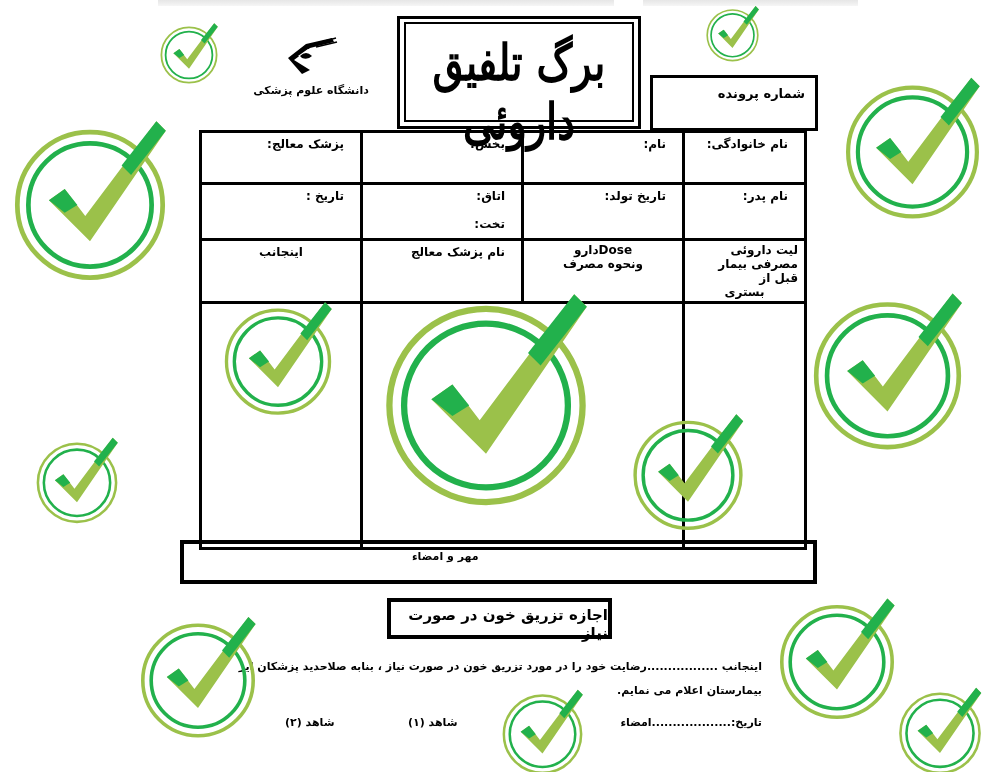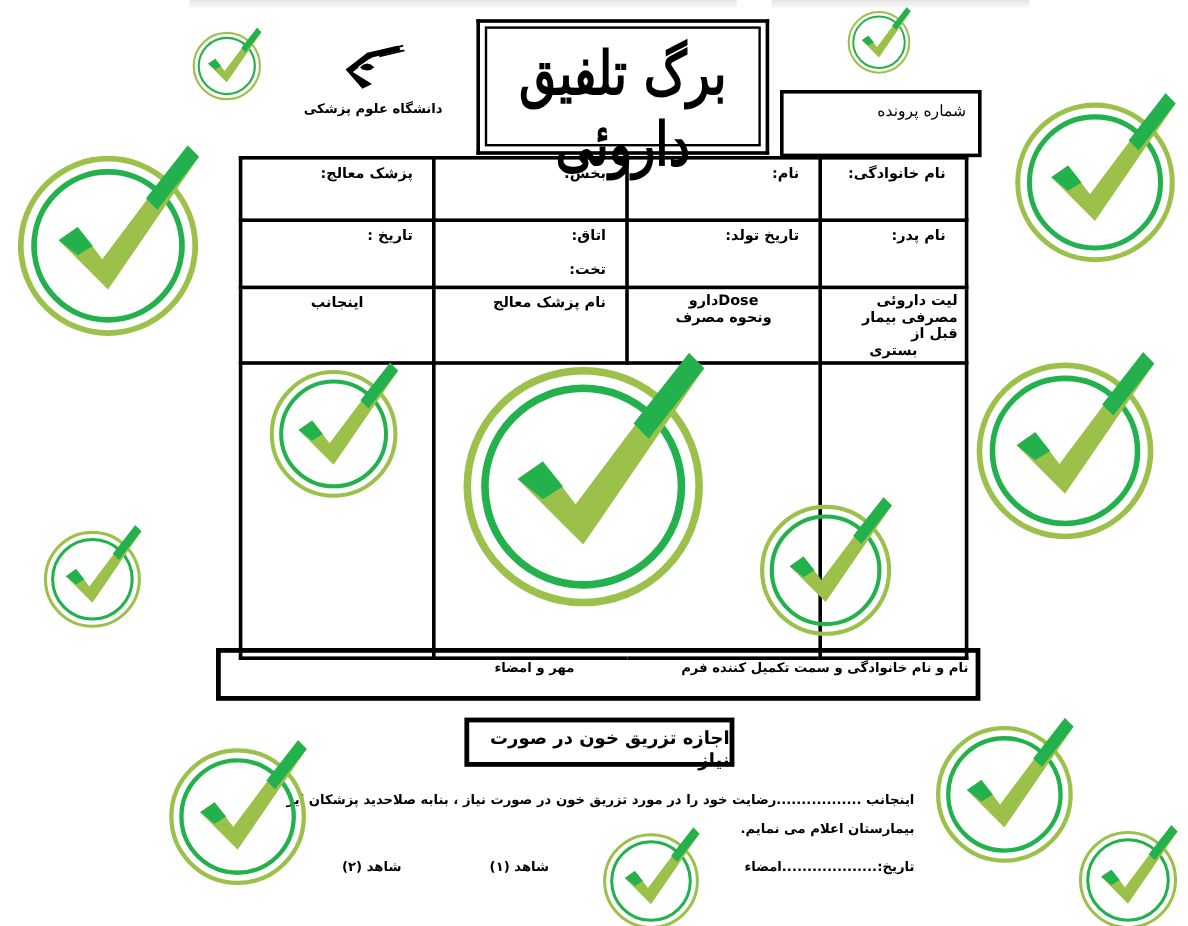--- a/index.html
+++ b/index.html
@@ -27,21 +27,21 @@
   .title-text {
     position:absolute; left:0; right:0; top:28px; text-align:center;
     font-size:40px; font-weight:bold; font-family:"DejaVu Serif", serif; letter-spacing:1px;
     transform:scaleY(1.25);
   }
 
   .file-box {
     position:absolute; left:650px; top:75px; width:168px; height:56px;
     border:3px solid #000; box-sizing:border-box;
   }
-  .file-box span { position:absolute; right:10px; top:8px; font-size:13px; font-weight:normal; }
+  .file-box span { position:absolute; right:10px; top:8px; font-size:13px; font-weight:bold; }
 
   .logo { position:absolute; left:280px; top:36px; width:60px; height:40px; }
   .logo-text { position:absolute; left:252px; top:84px; width:118px; text-align:center; font-size:11px; font-weight:bold; }
 
   
   table.form {
     position:absolute; left:199px; top:130px; width:605px; border-collapse:collapse;
     table-layout:fixed;
   }
   table.form td {
@@ -123,21 +123,20 @@
   <tr style="height:246px">
     <td></td>
     <td colspan="1" style="border-left:none"></td>
     <td style="border-right:none"></td>
     <td></td>
   </tr>
 </tbody>
   </table>
 
 <div class="sep-box">
-  <span class="abs rtl" style="right:6px;top:6px">نام و نام خانوادگی و سمت تکمیل کننده فرم</span>
   <span class="abs rtl" style="left:228px;top:6px">مهر و امضاء</span>
 </div>
 
 <div class="blood-box rtl">اجازه تزریق خون در صورت نیاز</div>
 
 <div class="para rtl" style="right:228px;top:660px;">اینجانب .................رضایت خود را در مورد تزریق خون در صورت نیاز ، بنابه صلاحدید پزشکان ایر</div>
 <div class="para rtl" style="right:228px;top:684px;">بیمارستان اعلام می نمایم.</div>
 <div class="para rtl" style="right:228px;top:716px;">تاریخ:...................امضاء</div>
 <div class="para rtl" style="left:408px;top:716px;">شاهد (۱)</div>
 <div class="para rtl" style="left:285px;top:716px;">شاهد (۲)</div>

